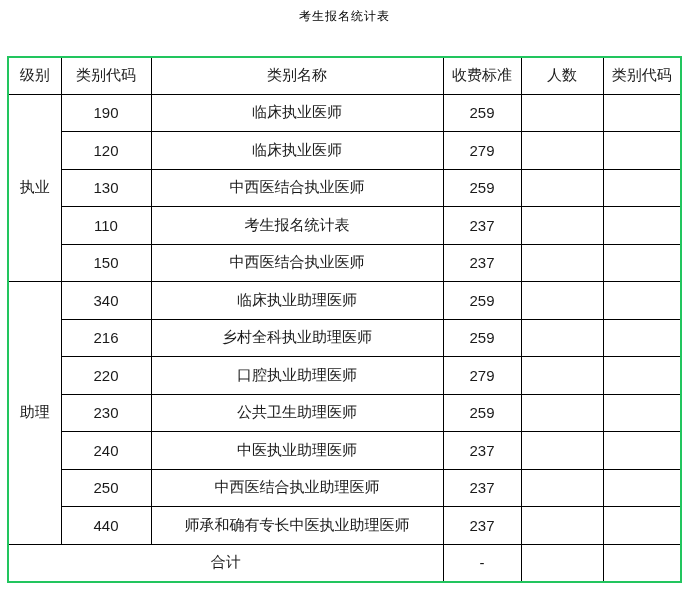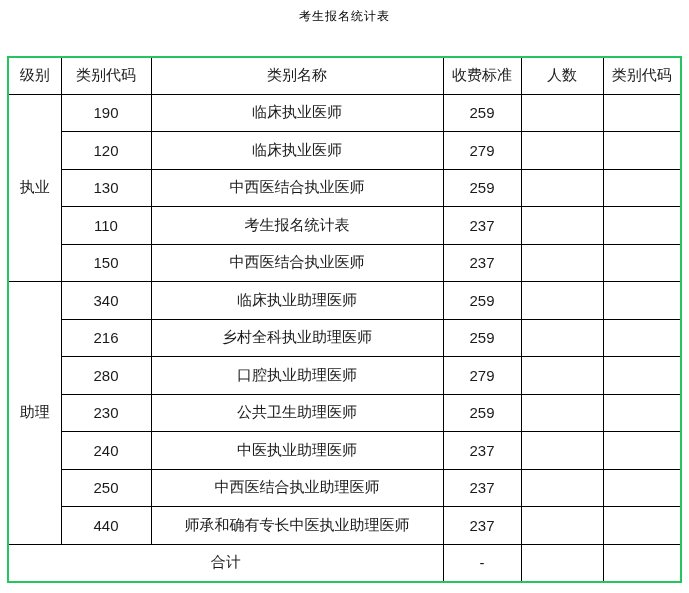--- a/index.html
+++ b/index.html
@@ -119,21 +119,21 @@
         <td></td>
       </tr>
       <tr>
         <td>216</td>
         <td>乡村全科执业助理医师</td>
         <td>259</td>
         <td></td>
         <td></td>
       </tr>
       <tr>
-        <td>280</td>
+        <td>220</td>
         <td>口腔执业助理医师</td>
         <td>279</td>
         <td></td>
         <td></td>
       </tr>
       <tr>
         <td>230</td>
         <td>公共卫生助理医师</td>
         <td>259</td>
         <td></td>

